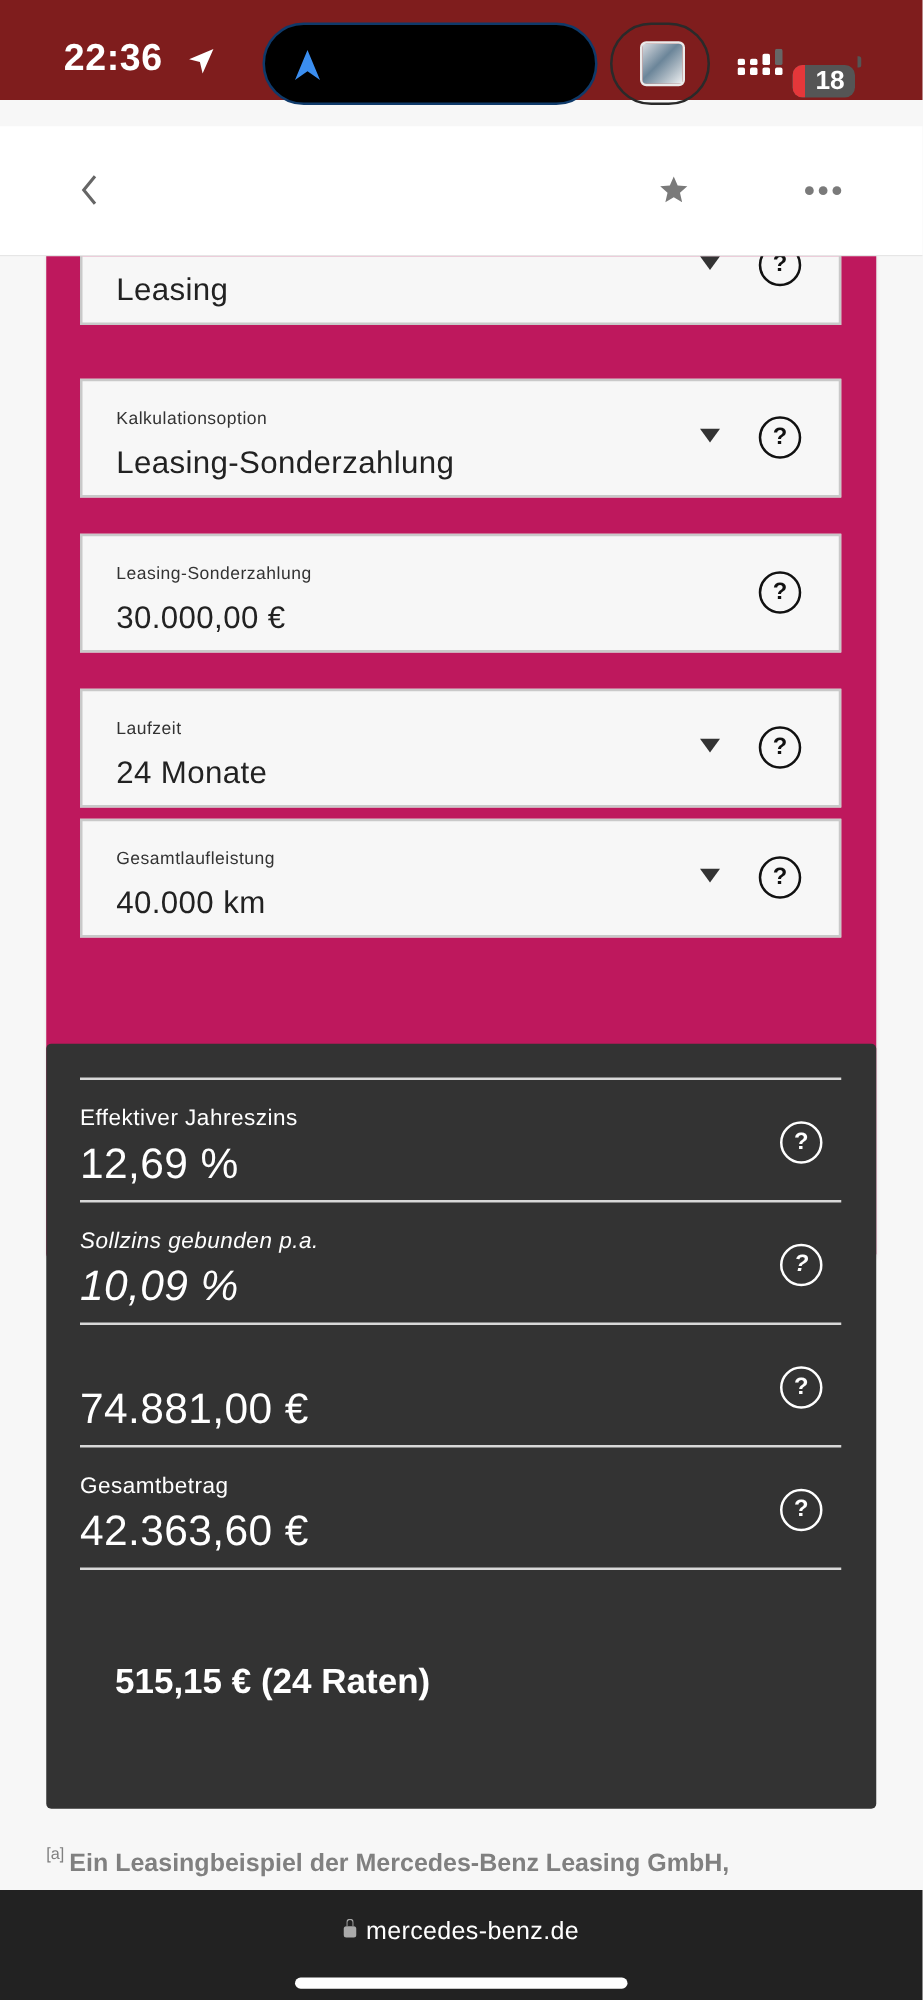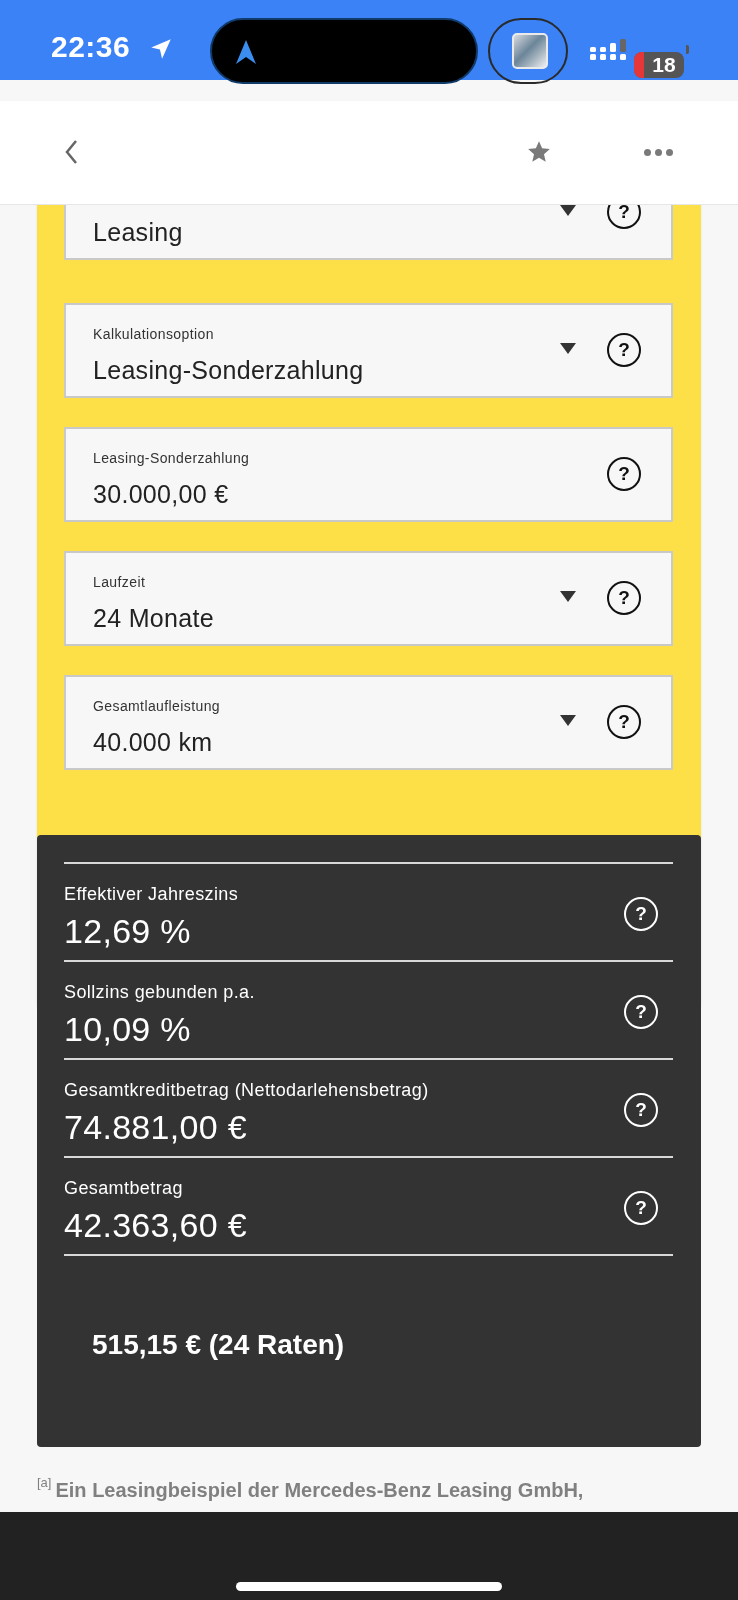--- a/index.html
+++ b/index.html
@@ -1,37 +1,37 @@
 <!DOCTYPE html>
 <html><head>
 <meta charset="utf-8">
 <style>
   * { box-sizing: border-box; margin: 0; padding: 0; }
   html, body { width: 738px; height: 1600px; overflow: hidden; background: #f7f7f7; font-family: "Liberation Sans", "DejaVu Sans", sans-serif; }
-  .status-bar { position: absolute; top: 0; left: 0; width: 738px; height: 80px; background: #3b82f6; }
+  .status-bar { position: absolute; top: 0; left: 0; width: 738px; height: 80px; background: #7f1d1d; }
   .sb-time { position: absolute; left: 51px; top: 30px; color: #fff; font-weight: bold; font-size: 30px; letter-spacing: 0.5px; }
   .sb-loc { position: absolute; left: 148px; top: 36px; }
   .sb-island { position: absolute; left: 210px; top: 18px; width: 268px; height: 66px; border: 2px solid #0f3a6a; border-radius: 34px; background: #000; }
   .sb-island-arrow { position: absolute; left: 22px; top: 18px; }
   .sb-pic { position: absolute; left: 488px; top: 18px; width: 80px; height: 66px; border: 2px solid #2a2a2a; border-radius: 34px; }
   .sb-pic-img { position: absolute; left: 22px; top: 13px; width: 36px; height: 36px; border-radius: 5px; background: linear-gradient(135deg,#d9dbe0 0%,#6b8599 45%,#a6b4bf 70%,#eef0f2 100%); border: 2px solid #eaeaea; }
   .sb-signal { position: absolute; left: 590px; top: 39px; }
   .sb-battery { position: absolute; left: 634px; top: 36px; width: 50px; height: 26px; border-radius: 8px; background: #555; overflow: hidden; margin-top: 16px; }
   .sb-battery-red { position: absolute; left: 0; top: 0; width: 10px; height: 26px; background: #e5373a; }
   .sb-battery-text { position: absolute; left: 10px; top: 1px; width: 40px; text-align: center; color: #fff; font-weight: bold; font-size: 21px; }
   .sb-battery-nub { position: absolute; left: 686px; top: 45px; width: 3px; height: 9px; background: #555; border-radius: 0 2px 2px 0; }
 
   .nav-bar { position: absolute; top: 101px; left: 0; width: 738px; height: 104px; background: #fff; border-bottom: 1px solid #e6e6e6; }
   .nav-back { position: absolute; left: 60px; top: 36px; width: 24px; height: 30px; cursor: pointer; }
   .nav-star { position: absolute; left: 526px; top: 38px; cursor: pointer; }
   .nav-more { position: absolute; left: 644px; top: 48px; cursor: pointer; display: flex; gap: 4px; }
   .nav-more span { width: 7px; height: 7px; border-radius: 50%; background: #7a7a7a; display: block; }
 
   .content { position: absolute; top: 205px; left: 0; width: 738px; height: 1307px; overflow: hidden; }
-  .form-card { position: absolute; left: 37px; top: -40px; width: 664px; height: 842px; background: #fde047; border-radius: 4px; box-shadow: 0 1px 3px rgba(0,0,0,0.08); }
+  .form-card { position: absolute; left: 37px; top: -40px; width: 664px; height: 842px; background: #be185d; border-radius: 4px; box-shadow: 0 1px 3px rgba(0,0,0,0.08); }
   .field { position: absolute; left: 27px; width: 609px; height: 95px; background: #f7f7f7; border: 2px solid #c9c9c9; }
   .field-label { position: absolute; left: 27px; top: 21px; font-size: 14px; color: #333; letter-spacing: 0.4px; }
   .field-value { position: absolute; left: 27px; top: 51px; font-size: 25px; color: #222; letter-spacing: 0.3px; }
   .caret { position: absolute; left: 494px; top: 38px; width: 0; height: 0; border-left: 8px solid transparent; border-right: 8px solid transparent; border-top: 11px solid #333; cursor: pointer; }
   .help { position: absolute; left: 541px; top: 28px; width: 34px; height: 34px; border: 2px solid #111; border-radius: 50%; text-align: center; line-height: 30px; font-weight: bold; font-size: 19px; color: #111; cursor: pointer; }
 
   .result-card { position: absolute; left: 37px; top: 630px; width: 664px; height: 612px; background: #333333; border-radius: 4px; }
   .r-divider { position: absolute; left: 27px; width: 609px; height: 2px; background: #d8d8d8; }
   .r-row { position: absolute; left: 27px; width: 609px; height: 120px; }
   .r-label { position: absolute; left: 0; top: 20px; font-size: 18px; color: #fff; letter-spacing: 0.4px; }
@@ -115,55 +115,55 @@
       <div class="field-label">Leasing-Sonderzahlung</div>
       <div class="field-value">30.000,00 €</div>
       <div class="help">?</div>
     </div>
     <div class="field" style="top:386px;">
       <div class="field-label">Laufzeit</div>
       <div class="field-value">24 Monate</div>
       <div class="caret"></div>
       <div class="help">?</div>
     </div>
-    <div class="field" style="top:510px;padding-left:28px;">
+    <div class="field" style="top:490px;padding-left:28px;">
       <div class="field-label">Gesamtlaufleistung</div>
       <div class="field-value">40.000 km</div>
       <div class="caret"></div>
       <div class="help">?</div>
     </div>
   </div>
 
   <div class="result-card">
     <div class="r-divider" style="top:27px;"></div>
     <div class="r-row" style="top:29px;">
       <div class="r-label">Effektiver Jahreszins</div>
       <div class="r-value">12,69  %</div>
       <div class="r-help">?</div>
     </div>
     <div class="r-divider" style="top:125px;"></div>
-    <div class="r-row" style="top:127px;">
+    <div class="r-row" style="top:127px;font-style:italic;">
       <div class="r-label">Sollzins gebunden p.a.</div>
       <div class="r-value">10,09  %</div>
       <div class="r-help">?</div>
     </div>
     <div class="r-divider" style="top:223px;"></div>
     <div class="r-row" style="top:225px;">
-      <div class="r-label">Gesamtkreditbetrag (Nettodarlehensbetrag)</div>
       <div class="r-value">74.881,00 €</div>
       <div class="r-help">?</div>
     </div>
     <div class="r-divider" style="top:321px;"></div>
     <div class="r-row" style="top:323px;">
       <div class="r-label">Gesamtbetrag</div>
       <div class="r-value">42.363,60 €</div>
       <div class="r-help">?</div>
     </div>
     <div class="r-divider" style="top:419px;"></div>
     <div class="rate-value">515,15 € (24 Raten)</div>
   </div>
 
   <div class="footnote"><sup>[a]</sup><span>Ein Leasingbeispiel der Mercedes-Benz Leasing GmbH, Siemensstr. 7, 70469 Stuttgart.</span></div>
 </div>
 
 <div class="bottom-bar">
+  <div class="url"><span class="url-lock"></span><span>mercedes-benz.de</span></div>
   <div class="home-ind"></div>
 </div>
 
 </body></html>

